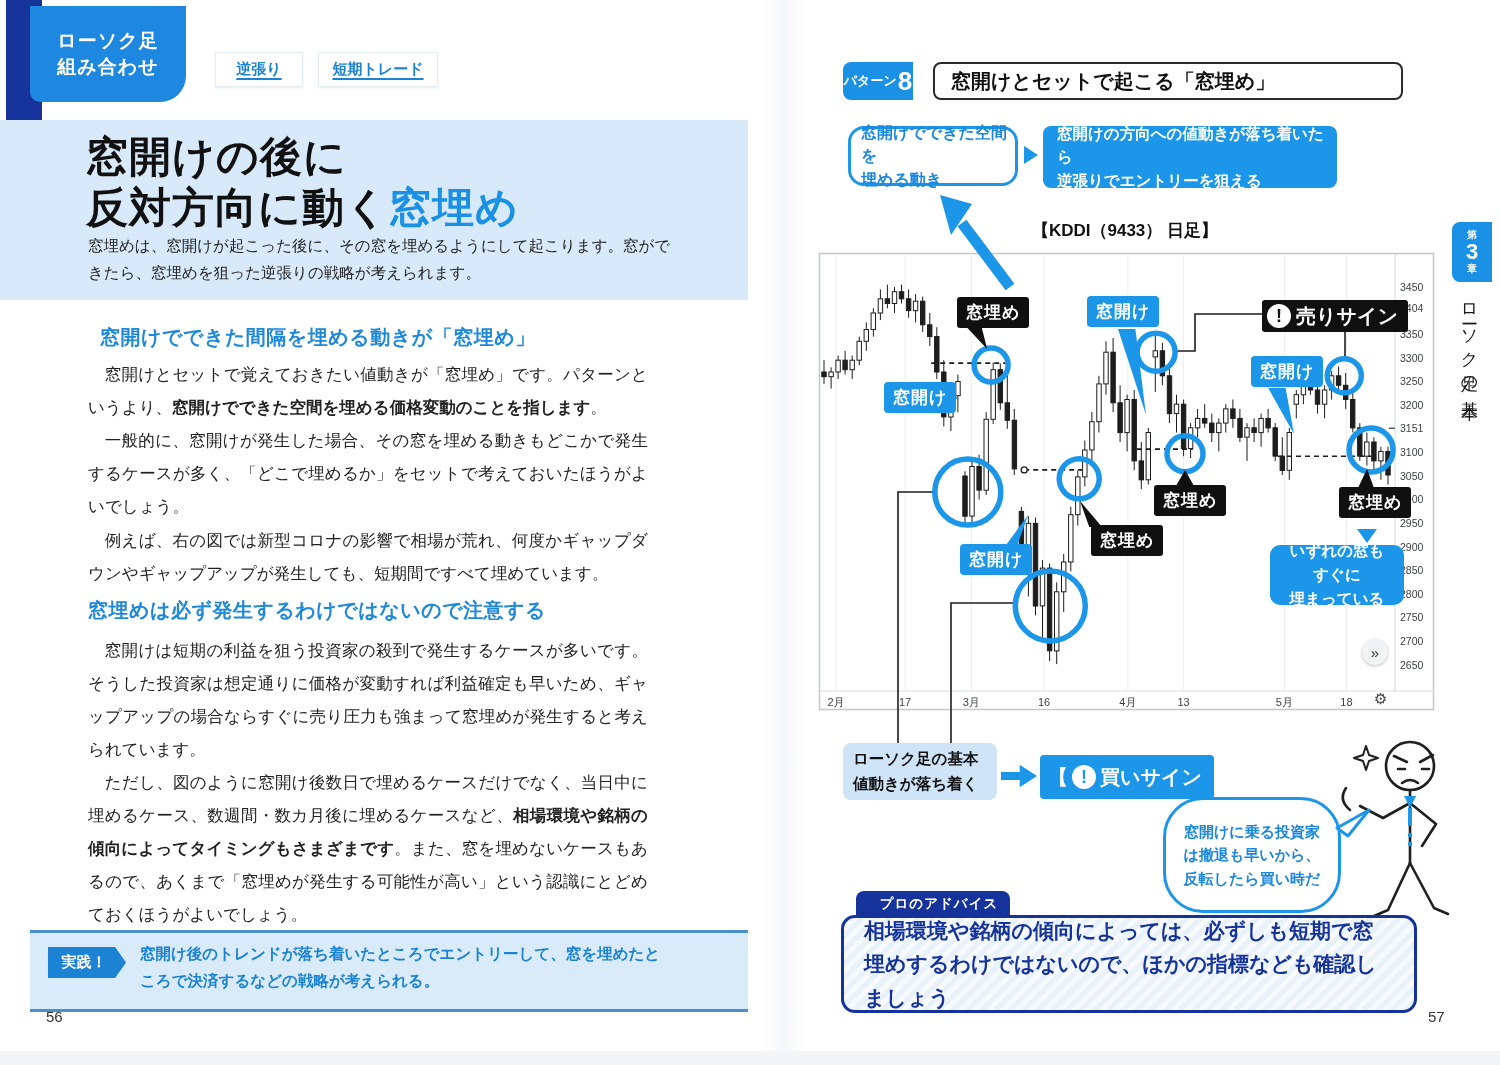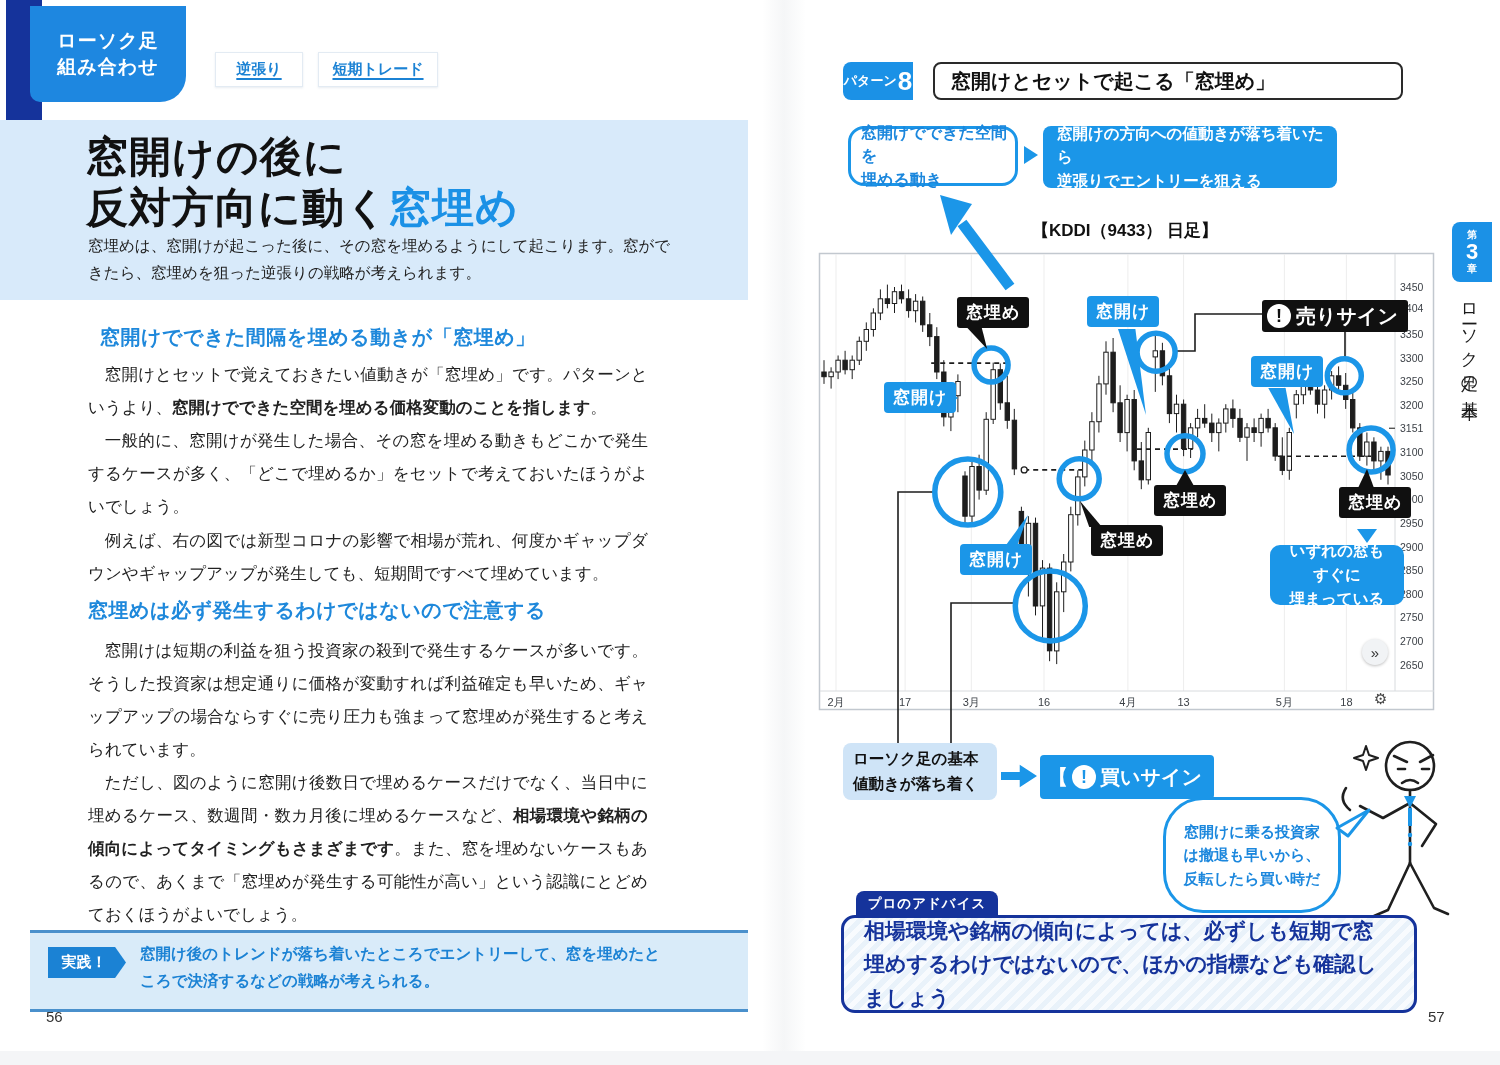--- a/index.html
+++ b/index.html
@@ -64,21 +64,21 @@
     font-size:15.5px;line-height:1.55;display:flex;flex-direction:column;justify-content:center;padding-left:10px;box-sizing:border-box;z-index:6;}
   .arrow-right{left:1001px;top:762px;width:36px;height:28px;background:#1b96e8;
     clip-path:polygon(0 36%,52% 36%,52% 10%,100% 50%,52% 90%,52% 64%,0 64%);z-index:6;}
   .buy-box{left:1040px;top:755px;height:44px;background:#1b96e8;border-radius:4px;color:#fff;font-weight:700;font-size:20px;
     display:flex;align-items:center;gap:4px;padding:0 12px 0 8px;z-index:6;}
   .buy-box .bang-circle{color:#1b96e8;}
   .bubble{left:1163px;top:797px;width:178px;height:116px;background:#fff;border:3px solid #1b96e8;border-radius:40px;
     color:#1b87dd;font-weight:700;font-size:15px;line-height:1.55;display:flex;flex-direction:column;align-items:center;
     justify-content:center;box-sizing:border-box;z-index:5;}
   .advice-badge{left:856px;top:891px;width:142px;height:25px;background:#15339b;border-radius:8px 8px 0 0;color:#fff;
-    font-weight:700;font-size:13.5px;display:flex;align-items:center;justify-content:center;letter-spacing:1px;z-index:6;}
+    font-weight:700;font-size:13.5px;display:flex;align-items:center;justify-content:center;letter-spacing:1px;z-index:6;padding-left:12px;}
   .advice-box{left:841px;top:915px;width:576px;height:98px;border:3px solid #15339b;border-radius:14px;box-sizing:border-box;
     background:repeating-linear-gradient(135deg,#e9f2fa 0 5px,#f8fbfe 5px 10px);color:#15339b;font-weight:700;font-size:21px;
     line-height:1.6;display:flex;align-items:center;padding:0 20px;z-index:5;}
   .chap-badge{left:1452px;top:222px;width:40px;height:60px;background:#1b91e6;border-radius:8px 0 0 8px;color:#fff;
     display:flex;flex-direction:column;align-items:center;justify-content:center;line-height:1.05;}
   .chap-badge .s{font-size:10px;font-weight:700;}
   .chap-badge .n{font-size:22px;font-weight:700;}
   .side-title{left:1458px;top:292px;writing-mode:vertical-rl;font-size:17px;letter-spacing:3px;color:#1a1a1a;}
   .gutter{left:762px;top:0;width:44px;height:1065px;background:linear-gradient(to right,rgba(0,0,0,0),rgba(60,80,100,.05),rgba(0,0,0,0));}
   .edge-bottom{left:0;top:1051px;width:1500px;height:14px;background:#f4f5f7;}

